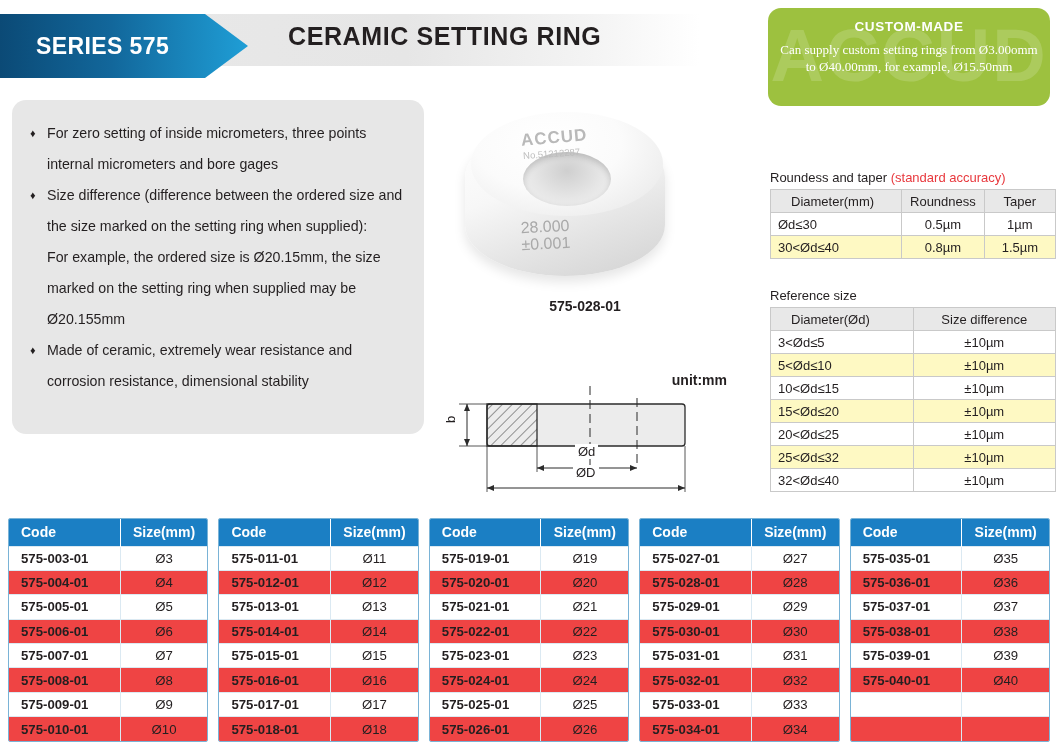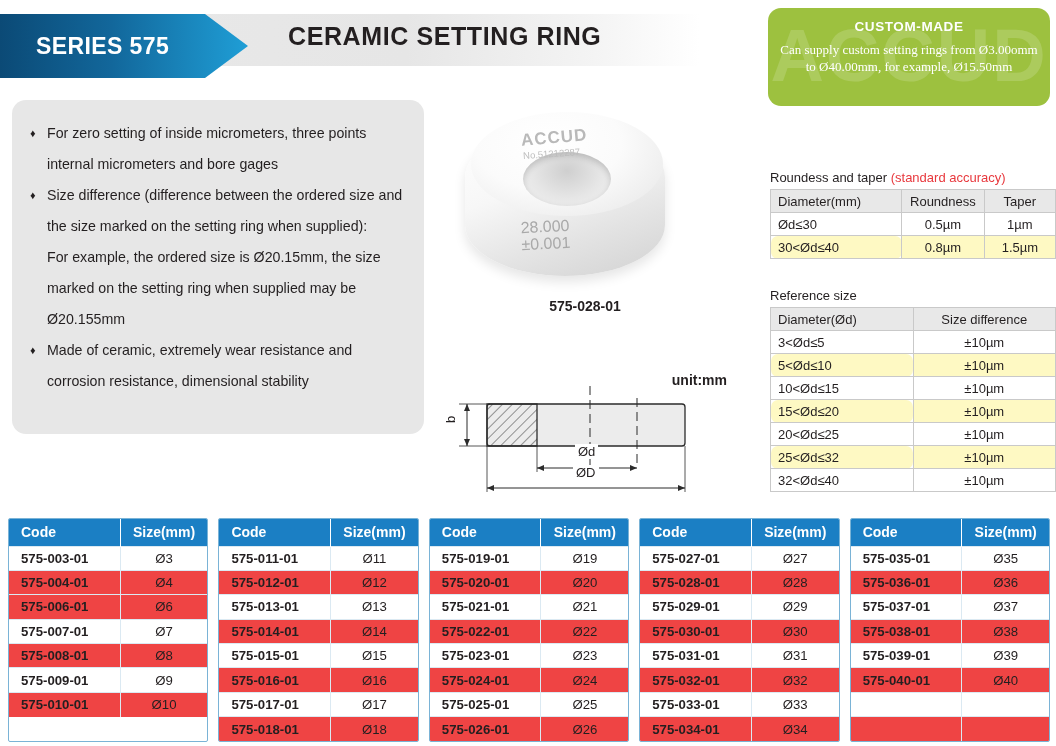--- a/index.html
+++ b/index.html
@@ -102,22 +102,22 @@
 
   
   .spec-block { position: absolute; width: 286px; }
   .spec-title { font-size: 13px; margin-bottom: 4px; }
   .spec-title .accent { color: #e8383d; }
   table.spec { width: 100%; border-collapse: collapse; font-size: 13px; }
   table.spec th, table.spec td {
     border: 1px solid #c9c9c9; text-align: center; height: 23px; font-weight: normal; color: #231f20;
   }
   table.spec th { background: #e8e8e8; }
-  table.spec td.left { text-align: left; padding-left: 7px; border-radius: 7px; }
-  table.spec th.left { text-align: left; padding-left: 7px; }
+  table.spec td.left { text-align: left; padding-left: 7px; }
+  table.spec th.left { text-align: left; padding-left: 20px; }
   table.spec tr.alt td { background: #fef9c3; }
 
   
   .codetables { position: absolute; left: 8px; top: 518px; width: 1042px; display: flex; gap: 10px; }
   .ct { flex: 1; border: 1px solid #7ab3d6; border-radius: 2px; overflow: hidden; background: #fff; }
   table.ct-tbl { width: 100%; border-collapse: collapse; font-size: 13.2px; }
   table.ct-tbl th {
     background: #1b7fc4; color: #ffffff; height: 27px; font-size: 14px; font-weight: bold;
     border-right: 1px solid #ffffff;
   }
@@ -296,20 +296,24 @@
           </thead>
           <tbody>
             <tr>
               <td class="code">575-003-01</td>
               <td class="size">Ø3</td>
             </tr>
             <tr class="alt">
               <td class="code">575-004-01</td>
               <td class="size">Ø4</td>
             </tr>
+            <tr>
+              <td class="code">575-005-01</td>
+              <td class="size">Ø5</td>
+            </tr>
             <tr class="alt">
               <td class="code">575-006-01</td>
               <td class="size">Ø6</td>
             </tr>
             <tr>
               <td class="code">575-007-01</td>
               <td class="size">Ø7</td>
             </tr>
             <tr class="alt">
               <td class="code">575-008-01</td>

